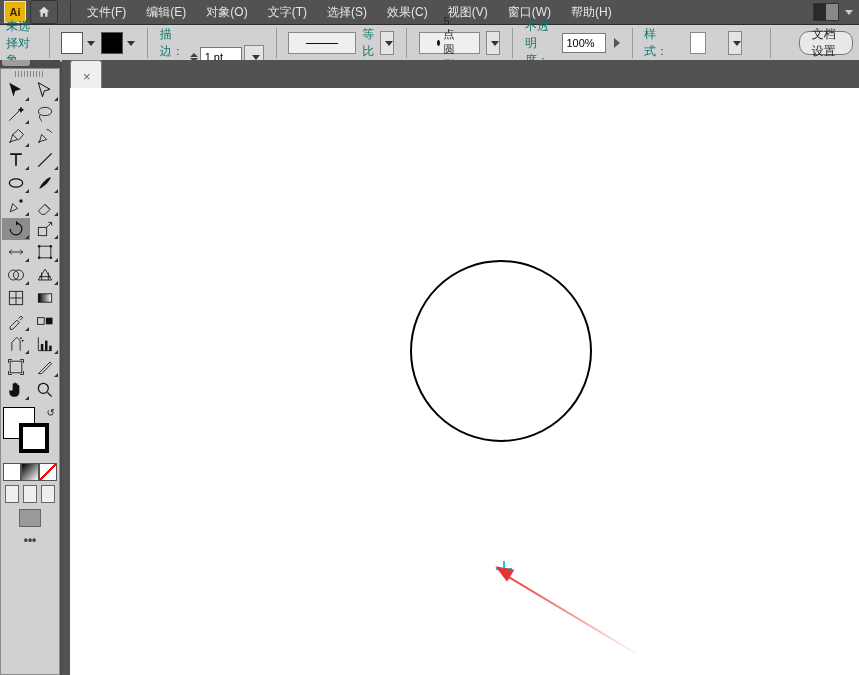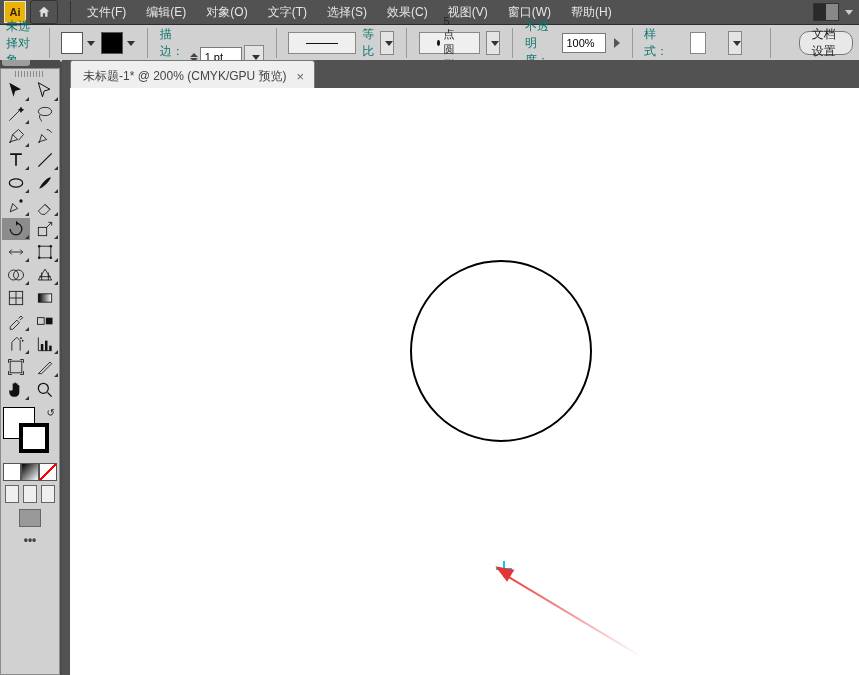--- a/index.html
+++ b/index.html
@@ -381,21 +381,20 @@
     </div>
     <div class="screen-modes">
       <div class="sm"></div>
     </div>
     <div class="dots">•••</div>
   </div>
 
   <div class="doc-area">
     <div class="tab-strip">
       <div class="tab">
-        <span>未标题-1* @ 200% (CMYK/GPU 预览)</span>
         <span class="close">×</span>
       </div>
     </div>
     <div class="canvas">
       <div class="artwork">
         <div class="circle"></div>
       </div>
       <div class="flare"></div>
       <div class="arrow">
         <div class="arrowhead"></div>

